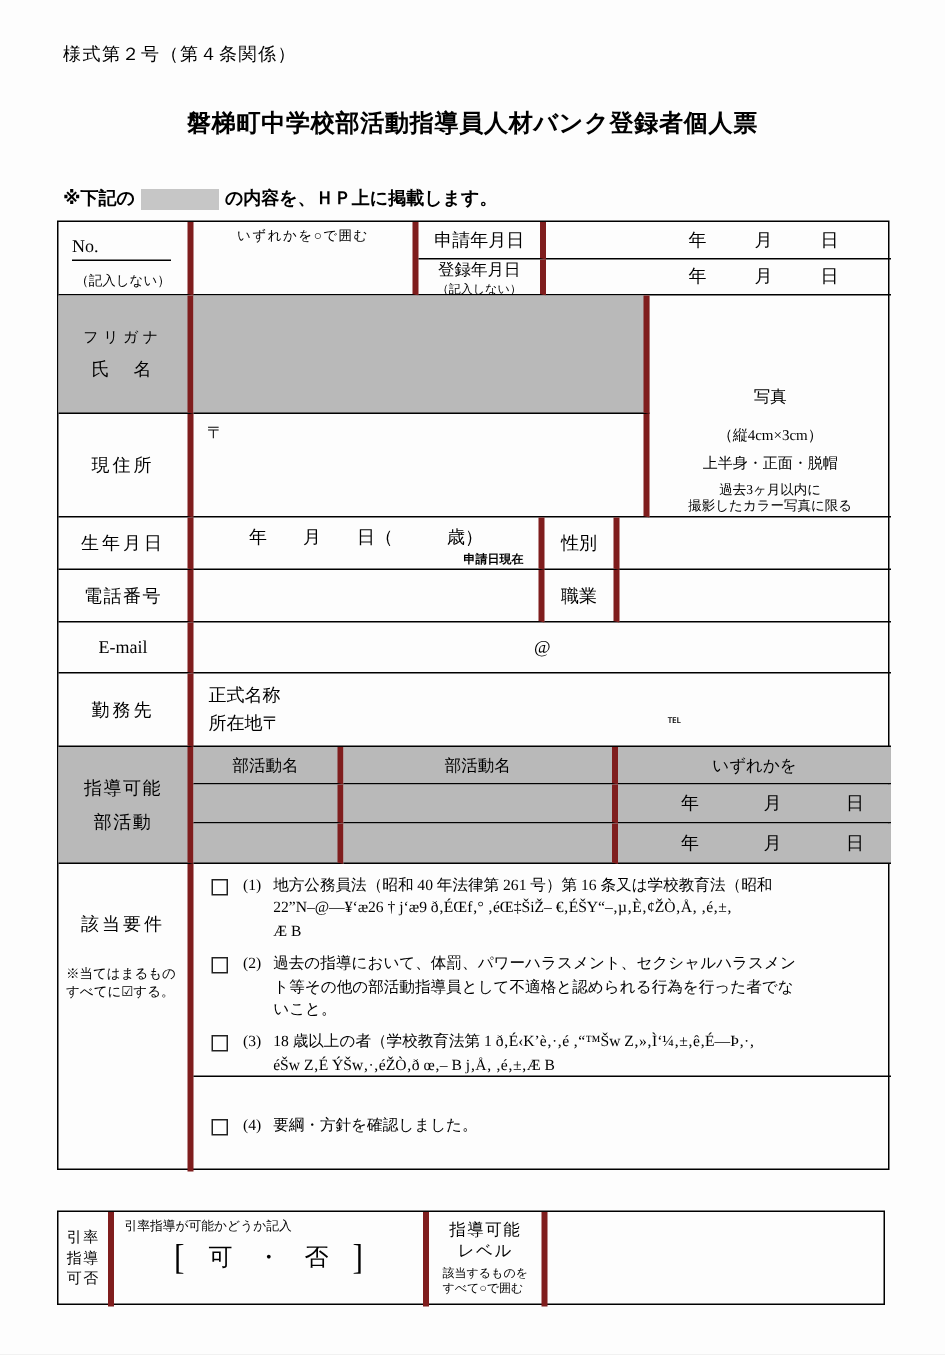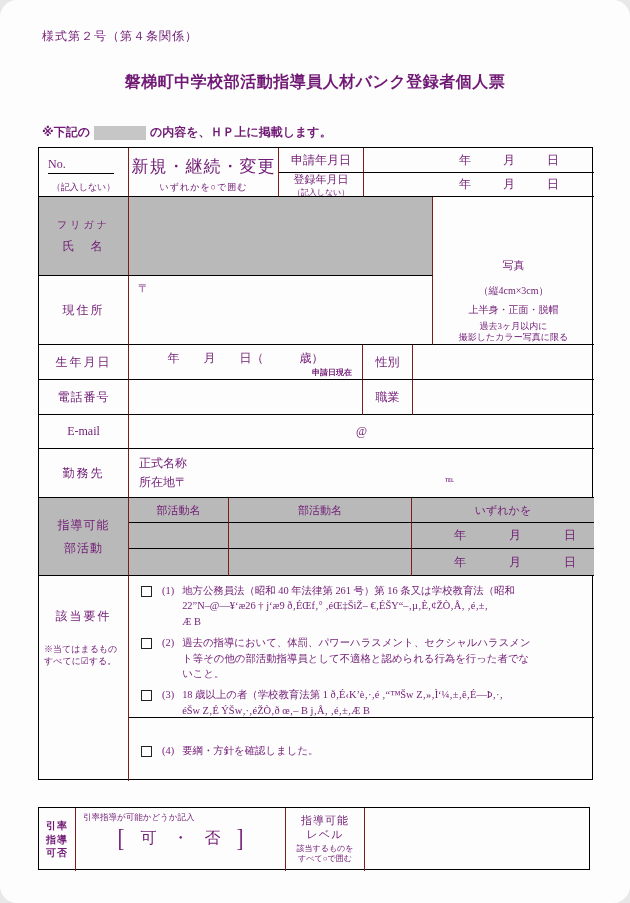--- a/index.html
+++ b/index.html
@@ -1,35 +1,34 @@
 <!DOCTYPE html>
 <html><head>
 <meta charset="utf-8">
 <style>
   html,body { margin:0; padding:0; background:#e8e8e8; }
   .page {
     position:relative; width:630px; height:903px; margin:0 auto;
-    background:#fdfdfd; color:#701a75;
+    background:#fdfdfd; color:#000000;
     font-family:"Liberation Serif","DejaVu Serif",serif;
     overflow:hidden;
-    border-radius:17px;
   }
   .gothic { font-family:"Liberation Sans","DejaVu Sans",sans-serif; font-weight:bold; }
   .prewrap { white-space:pre-wrap; }
 
   .form-code { position:absolute; left:42px; top:28px; font-size:12px; letter-spacing:1px; }
   .doc-title { position:absolute; left:0; top:72px; width:100%; text-align:center; font-size:16px; letter-spacing:0.5px; }
   .hp-note { position:absolute; left:42px; top:124px; font-size:12px; display:flex; align-items:center; }
   .hp-box { display:inline-block; width:52px; height:14px; background:#c6c6c6; margin:0 4px; }
 
   .tbl { position:absolute; border:1px solid #000; box-sizing:border-box; }
   .main-table { left:38px; top:147px; width:555px; height:633px; }
   .bottom-table { left:38px; top:807px; width:552px; height:63px; }
 
-  .cell { position:absolute; box-sizing:border-box; border-right:1px solid #7f1d1d; border-bottom:1px solid #000; overflow:hidden; }
+  .cell { position:absolute; box-sizing:border-box; border-right:4px solid #7f1d1d; border-bottom:1px solid #000; overflow:hidden; }
   .nbr { border-right:none; }
   .nbb { border-bottom:none; }
   .gray { background:#b9b9b9; }
   .cc { display:flex; flex-direction:column; align-items:center; justify-content:center; text-align:center; }
 
   .no-line { font-size:12px; margin:9px 0 0 9px; width:66px; border-bottom:1px solid #000; padding-bottom:1px; }
   .small-note { font-size:9px; }
   .type-main { font-size:17px; margin-top:7px; letter-spacing:1px; }
   .type-note { font-size:9px; margin-top:3px; letter-spacing:1px; }
   .hdr12 { font-size:12px; }
@@ -86,21 +85,20 @@
     <span>の内容を、ＨＰ上に掲載します。</span>
   </div>
 
   <div class="tbl main-table">
 
     <div class="cell" style="left:0;top:0;width:90px;height:49px;">
       <div class="no-line">No.</div>
       <div class="small-note" style="text-align:center;margin-top:7px;">（記入しない）</div>
     </div>
     <div class="cell cc" style="left:90px;top:0;width:150px;height:49px;justify-content:flex-start;">
-      <div class="type-main">新規・継続・変更</div>
       <div class="type-note">いずれかを○で囲む</div>
     </div>
     <div class="cell cc hdr12" style="left:240px;top:0;width:85px;height:25px;">申請年月日</div>
     <div class="cell cc" style="left:240px;top:25px;width:85px;height:24px;">
       <div style="font-size:11px;">登録年月日</div>
       <div style="font-size:8px;">（記入しない）</div>
     </div>
     <div class="cell nbr ymd" style="left:325px;top:0;width:230px;height:25px;padding:0 35px 0 95px;justify-content:space-between;">
       <span>年</span>
       <span>月</span>
@@ -208,34 +206,34 @@
     <div class="cell nbr nbb req-item4" style="left:90px;top:570px;width:465px;height:63px;">
       <div class="req-item">
         <span class="chk"></span>
         <span class="req-num">(4)</span>
         <span class="req-text prewrap">要綱・方針を確認しました。</span>
       </div>
     </div>
   </div>
 
   <div class="tbl bottom-table">
-    <div class="cell nbb cc b1 prewrap" style="left:0;top:0;width:37px;height:63px;font-weight:bold;">引率
+    <div class="cell nbb cc b1 prewrap" style="left:0;top:0;width:37px;height:63px;">引率
 指導
 可否</div>
     <div class="cell nbb cc" style="left:37px;top:0;width:210px;height:63px;justify-content:flex-start;">
       <div class="b2-note">引率指導が可能かどうか記入</div>
       <div class="b2-row">
         <span class="b2-bracket">[</span>
         <span>可</span>
         <span>・</span>
         <span>否</span>
         <span class="b2-bracket">]</span>
       </div>
     </div>
     <div class="cell nbb cc" style="left:247px;top:0;width:79px;height:63px;">
       <div class="b3-main prewrap" style="text-align:center;">指導可能
 レベル</div>
-      <div class="b3-note prewrap" style="text-align:center;">該当するものを
+      <div class="b3-note prewrap" style="text-align:left;">該当するものを
 すべて○で囲む</div>
     </div>
   </div>
 
 </div>
 
 </body></html>

